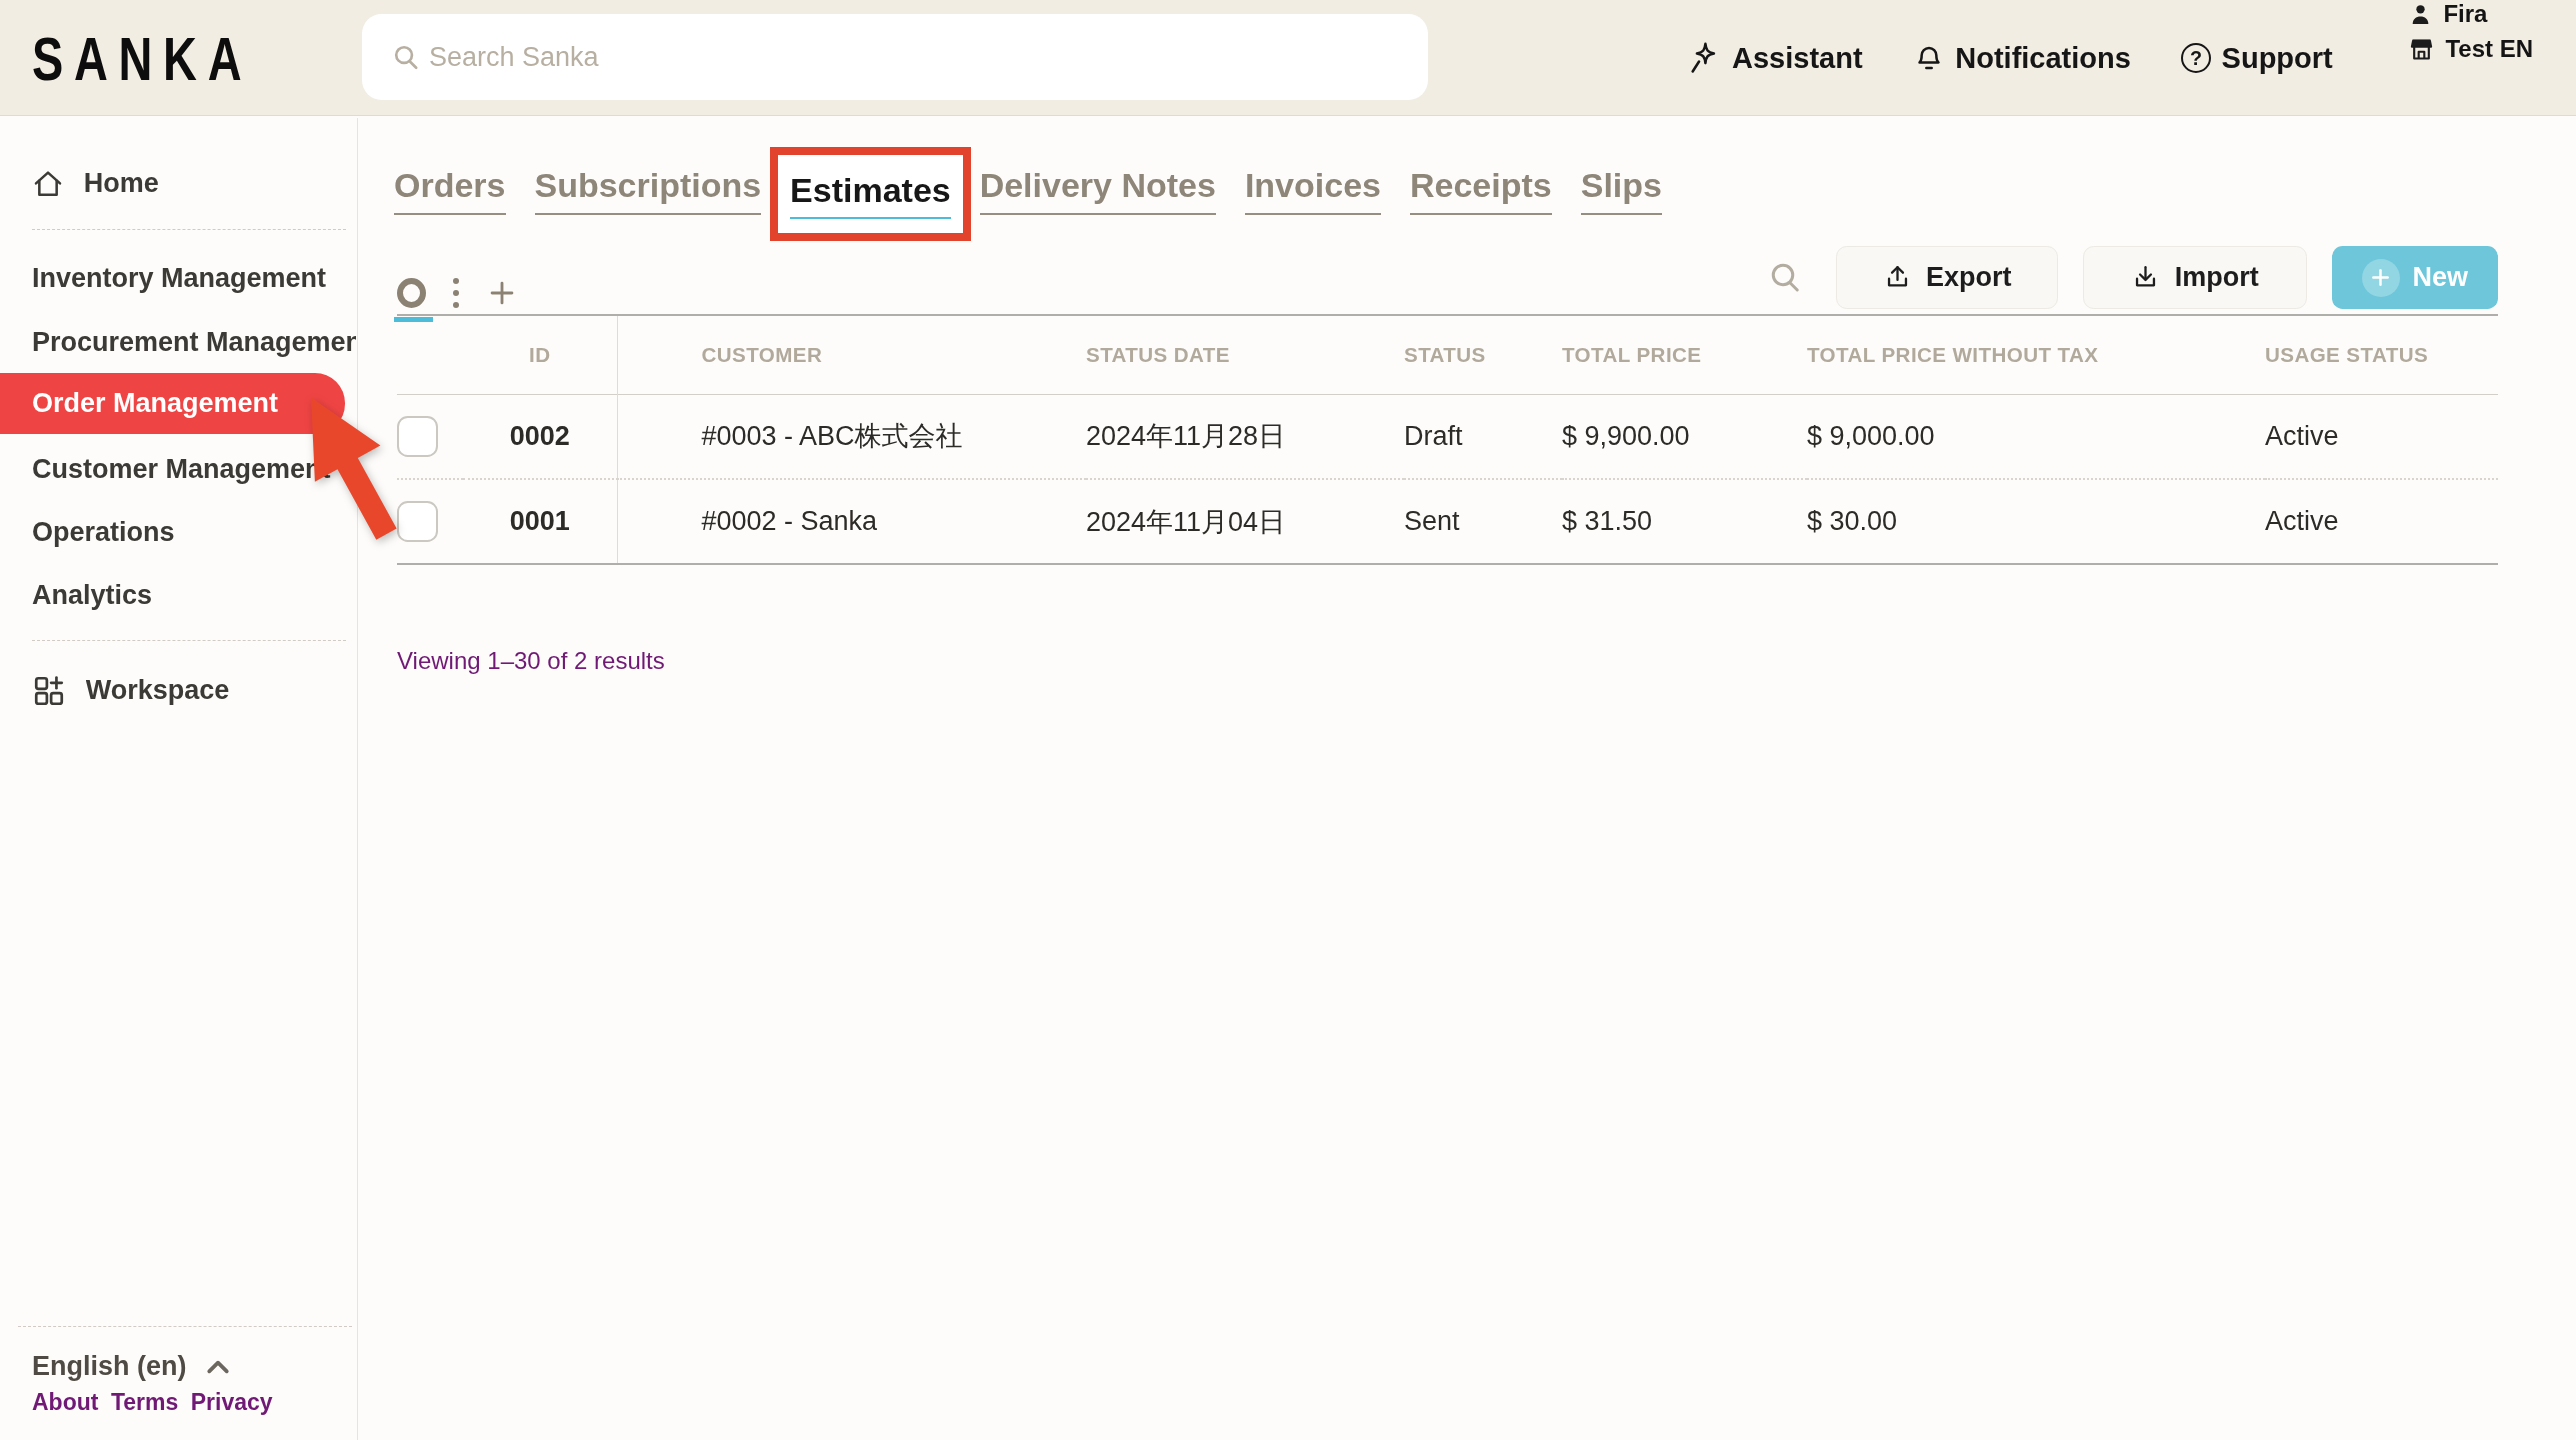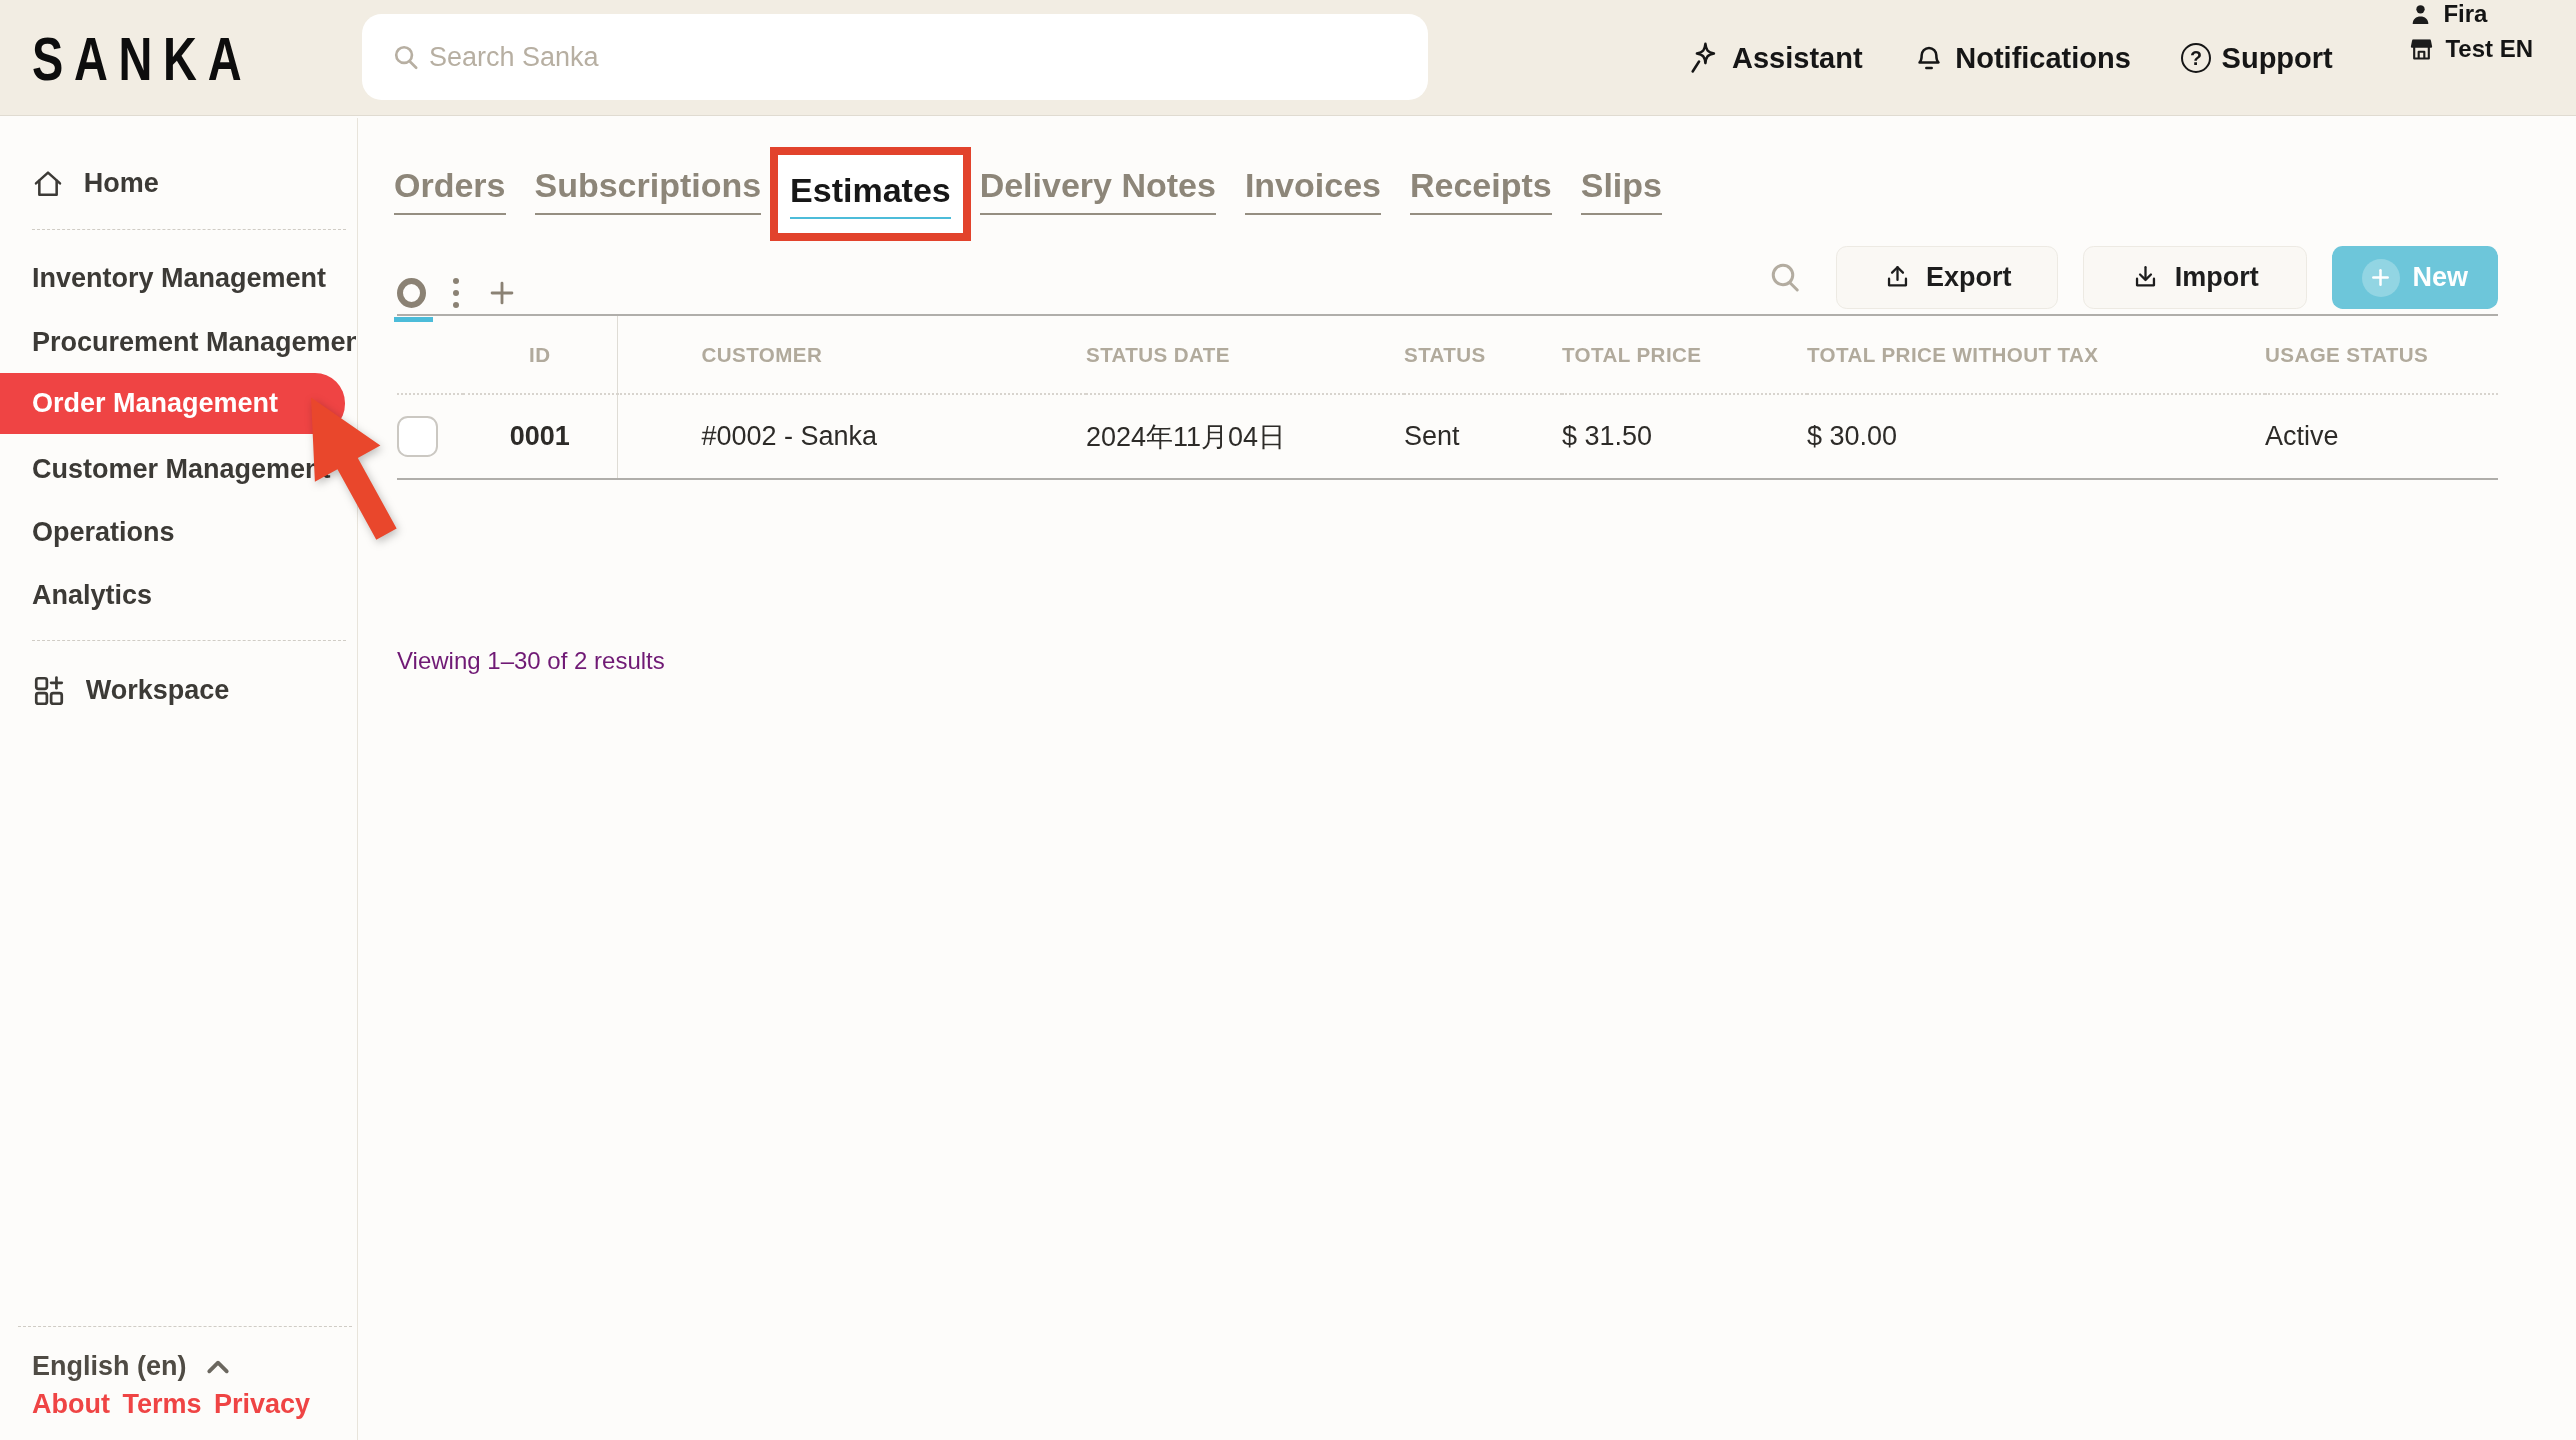--- a/index.html
+++ b/index.html
@@ -25,21 +25,21 @@
 
   
   .sidebar { position:absolute; left:0; top:118px; width:358px; height:1322px; background:#fdfcfa; border-right:1.8px solid #e8e4db; overflow:hidden; z-index:2; }
   .side-row { position:absolute; left:0; width:356px; height:57px; display:flex; align-items:center; padding-left:32px; font-size:27px; font-weight:600; color:#3c3a36; white-space:nowrap; cursor:pointer; }
   .side-row .txt { overflow:hidden; }
   .side-icon { margin-right:19.7px; flex:none; display:flex; }
   .divider { position:absolute; left:32px; right:10.7px; border-top:1.8px dashed #d0ccc5; }
   .pill { position:absolute; left:0; top:255px; width:345px; height:61px; background:#ef4444; border-radius:0 30px 30px 0; display:flex; align-items:center; padding-left:32px; font-size:27px; font-weight:700; color:#ffffff; cursor:pointer; }
   .lang-row { position:absolute; left:0; top:1220px; width:356px; height:57px; display:flex; align-items:center; padding-left:32px; font-size:27px; font-weight:600; color:#4f4b44; cursor:pointer; }
   .lang-row svg { margin-left:16px; }
-  .foot-links { position:absolute; left:32px; top:1271px; display:flex; gap:12.5px; font-size:27px; font-weight:700; color:#ef4444; }
+  .foot-links { position:absolute; left:32px; top:1271px; display:flex; gap:12.5px; font-size:23px; font-weight:700; color:#701a75; }
   .foot-links span { cursor:pointer; }
 
   
   .red-arrow { position:absolute; left:295px; top:383px; z-index:6; filter:drop-shadow(2.7px 3.6px 4.5px rgba(0,0,0,0.25)); }
 
   
   .content { position:absolute; left:340px; top:118px; width:2216px; height:1322px; background:#fdfcfa; }
 
   .tabs { position:absolute; left:54px; top:32px; display:flex; align-items:center; gap:29px; height:81px; }
   .tab { font-size:34px; font-weight:600; color:#8d8679; padding-bottom:8px; border-bottom:2.7px solid #958e81; white-space:nowrap; cursor:pointer; }
@@ -278,20 +278,32 @@
           <th class="c-id">ID</th>
           <th class="c-cust">CUSTOMER</th>
           <th>STATUS DATE</th>
           <th>STATUS</th>
           <th>TOTAL PRICE</th>
           <th>TOTAL PRICE WITHOUT TAX</th>
           <th>USAGE STATUS</th>
         </tr>
       </thead>
       <tbody>
+        <tr>
+          <td>
+              <div class="checkbox"></div>
+            </td>
+          <td class="c-id">0002</td>
+          <td class="c-cust">#0003 - ABC株式会社</td>
+          <td>2024年11月28日</td>
+          <td>Draft</td>
+          <td>$ 9,900.00</td>
+          <td>$ 9,000.00</td>
+          <td>Active</td>
+        </tr>
         <tr class="r2">
           <td>
               <div class="checkbox"></div>
             </td>
           <td class="c-id">0001</td>
           <td class="c-cust">#0002 - Sanka</td>
           <td>2024年11月04日</td>
           <td>Sent</td>
           <td>$ 31.50</td>
           <td>$ 30.00</td>

